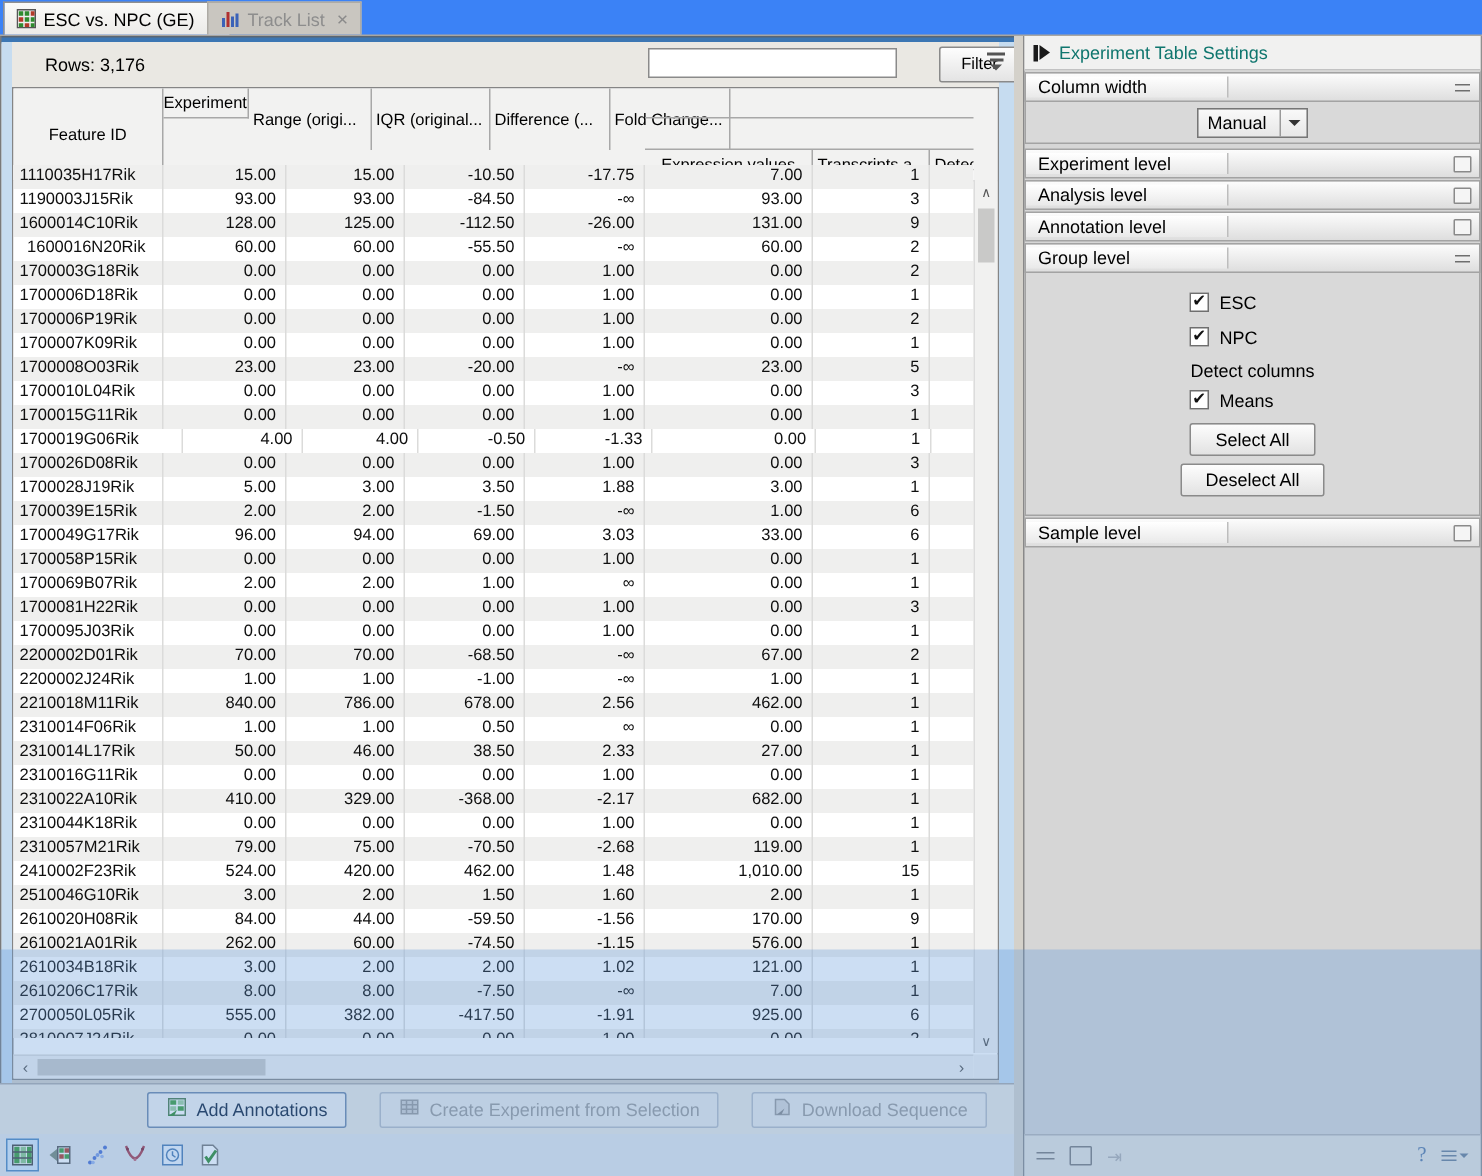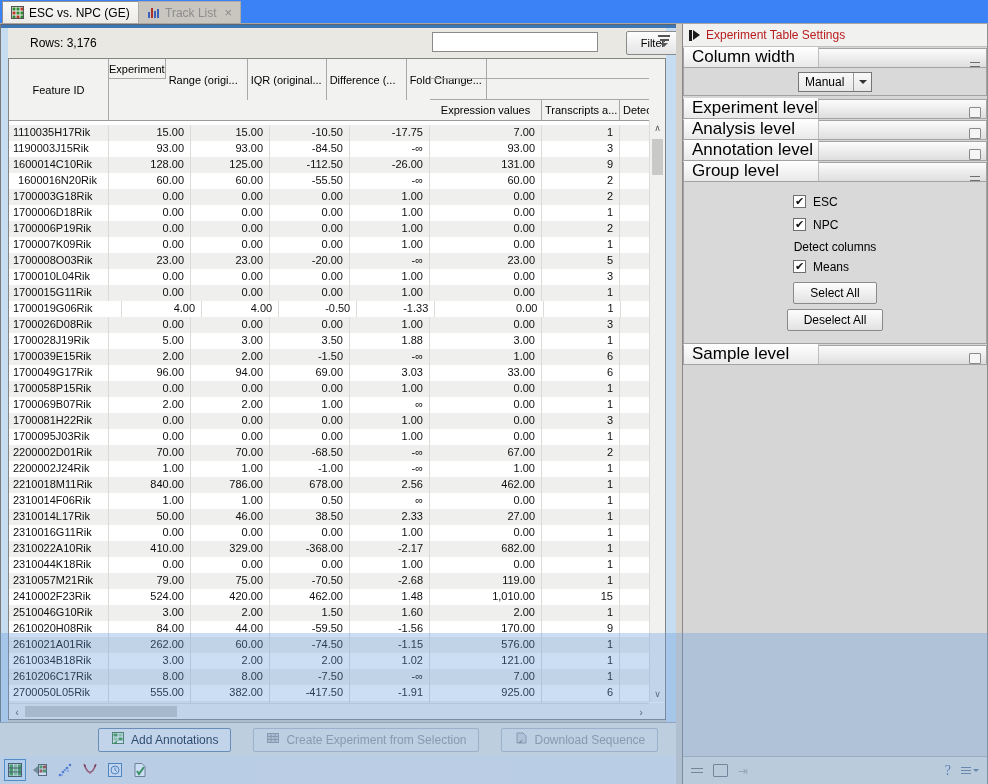--- a/index.html
+++ b/index.html
@@ -43,21 +43,21 @@
   .hsubs .hcell{height:41px;display:flex;align-items:center;padding-left:3px;border-right:1px solid #a8a8a8}
   .hgr{width:219px;display:flex;flex-direction:column}
   .hblank1{height:19px;border-bottom:1px solid #a8a8a8}
   .hblank2{height:20px;border-bottom:1px solid #a8a8a8}
   .hlabels{height:20px;display:flex}
   .hlabels .hcell{height:20px;display:flex;align-items:center}
   .hl-expr{width:112px;justify-content:center;border-right:1px solid #a8a8a8}
   .hl-trans{width:78px;padding-left:3px;border-right:1px solid #a8a8a8}
   .hl-detect{width:29px;padding-left:3px}
 
-  .tbody{position:absolute;left:0;top:66px;width:640px;height:582px;overflow:hidden;background:#fff}
+  .tbody{position:absolute;left:0;top:51px;width:640px;height:582px;overflow:hidden;background:#fff}
   .row{display:flex;height:16px;font-size:11px;color:#0f0f0f}
   .row:nth-child(odd){background:#efefee}
   .row:nth-child(even){background:#ffffff}
   .cell{box-sizing:border-box;border-right:1px solid #dbdbda;padding:1px 6px 0 4px;white-space:nowrap;overflow:hidden}
   .cell.num{text-align:right}
   .cell.last{border-right:none}
 
   
   .vscroll{position:absolute;right:0;top:61px;width:16px;height:582px;background:#f1f1f0;border-left:1px solid #dcdcdc;box-sizing:border-box}
   .vscroll .arrow{height:16px;display:flex;align-items:center;justify-content:center;font-size:9px;color:#555}
@@ -80,25 +80,25 @@
   
   .viewstrip{left:0;top:756px;width:676px;height:28px;background:#e4e6e9;display:flex;align-items:center;padding-left:4px;gap:3px;box-sizing:border-box}
   .vicon{width:22px;height:22px;display:flex;align-items:center;justify-content:center;box-sizing:border-box}
   .vicon.selected{border:1px solid #4f86bd;background:#d8e8f7}
 
   
   .divider{left:676px;top:24px;width:6px;height:760px;background:#d4d1ca}
 
   
   .panel{left:682px;top:24px;width:306px;height:760px;background:#d6d6d6;border-left:1px solid #898989;border-right:1px solid #8f8f8f;box-sizing:border-box}
-  .panel-header{height:22px;background:#f1f1f0;display:flex;align-items:center;gap:6px;padding-left:6px;font-size:12px;color:#b91c1c;border-bottom:1px solid #c2c2c2}
+  .panel-header{height:22px;background:#f1f1f0;display:flex;align-items:center;gap:6px;padding-left:6px;font-size:12px;color:#0f766e;border-bottom:1px solid #c2c2c2}
   .ph-icon{display:flex;align-items:center;gap:1px}
   .ph-icon .bar{width:3px;height:11px;background:#1a1a1a}
   .ph-icon .tri{width:0;height:0;border-top:5px solid transparent;border-bottom:5px solid transparent;border-left:7px solid #1a1a1a}
-  .secbar{height:20px;display:flex;align-items:flex-end;background:linear-gradient(#fcfcfc,#dedede);border:1px solid #a3a3a3;font-size:17px;box-sizing:border-box;margin-top:1px}
+  .secbar{height:20px;display:flex;align-items:center;background:linear-gradient(#fcfcfc,#dedede);border:1px solid #a3a3a3;font-size:12px;box-sizing:border-box;margin-top:1px}
   .secbar .lbl{flex:0 0 126px;display:flex;align-items:center;padding-left:8px;border-right:1px solid #bdbdbd;background:linear-gradient(#ffffff,#e9e9e9)}
   .secbar .sp{flex:1}
   .secbar .state{width:22px;display:flex;align-items:center;justify-content:center}
   .st-minus{width:10px;height:3px;border-top:1px solid #6e6e6e;border-bottom:1px solid #6e6e6e}
   .st-box{width:10px;height:9px;border:1px solid #8a8a8a;background:#f5f5f5;border-radius:1px}
   .secbody{border:1px solid #a3a3a3;border-top:none;background:#d9d9d9;box-sizing:border-box}
   .cw-body{height:28px;display:flex;align-items:center;justify-content:center}
   .dropdown{width:74px;height:20px;background:linear-gradient(#f9f9f9,#e7e7e7);border:1px solid #767676;display:flex;align-items:center;font-size:12px;padding-left:6px;position:relative;box-sizing:border-box}
   .dropdown .ab{position:absolute;right:0;top:0;width:17px;height:100%;border-left:1px solid #9a9a9a;display:flex;align-items:center;justify-content:center}
   .dropdown .ab i{width:0;height:0;border-left:4px solid transparent;border-right:4px solid transparent;border-top:4px solid #333}

